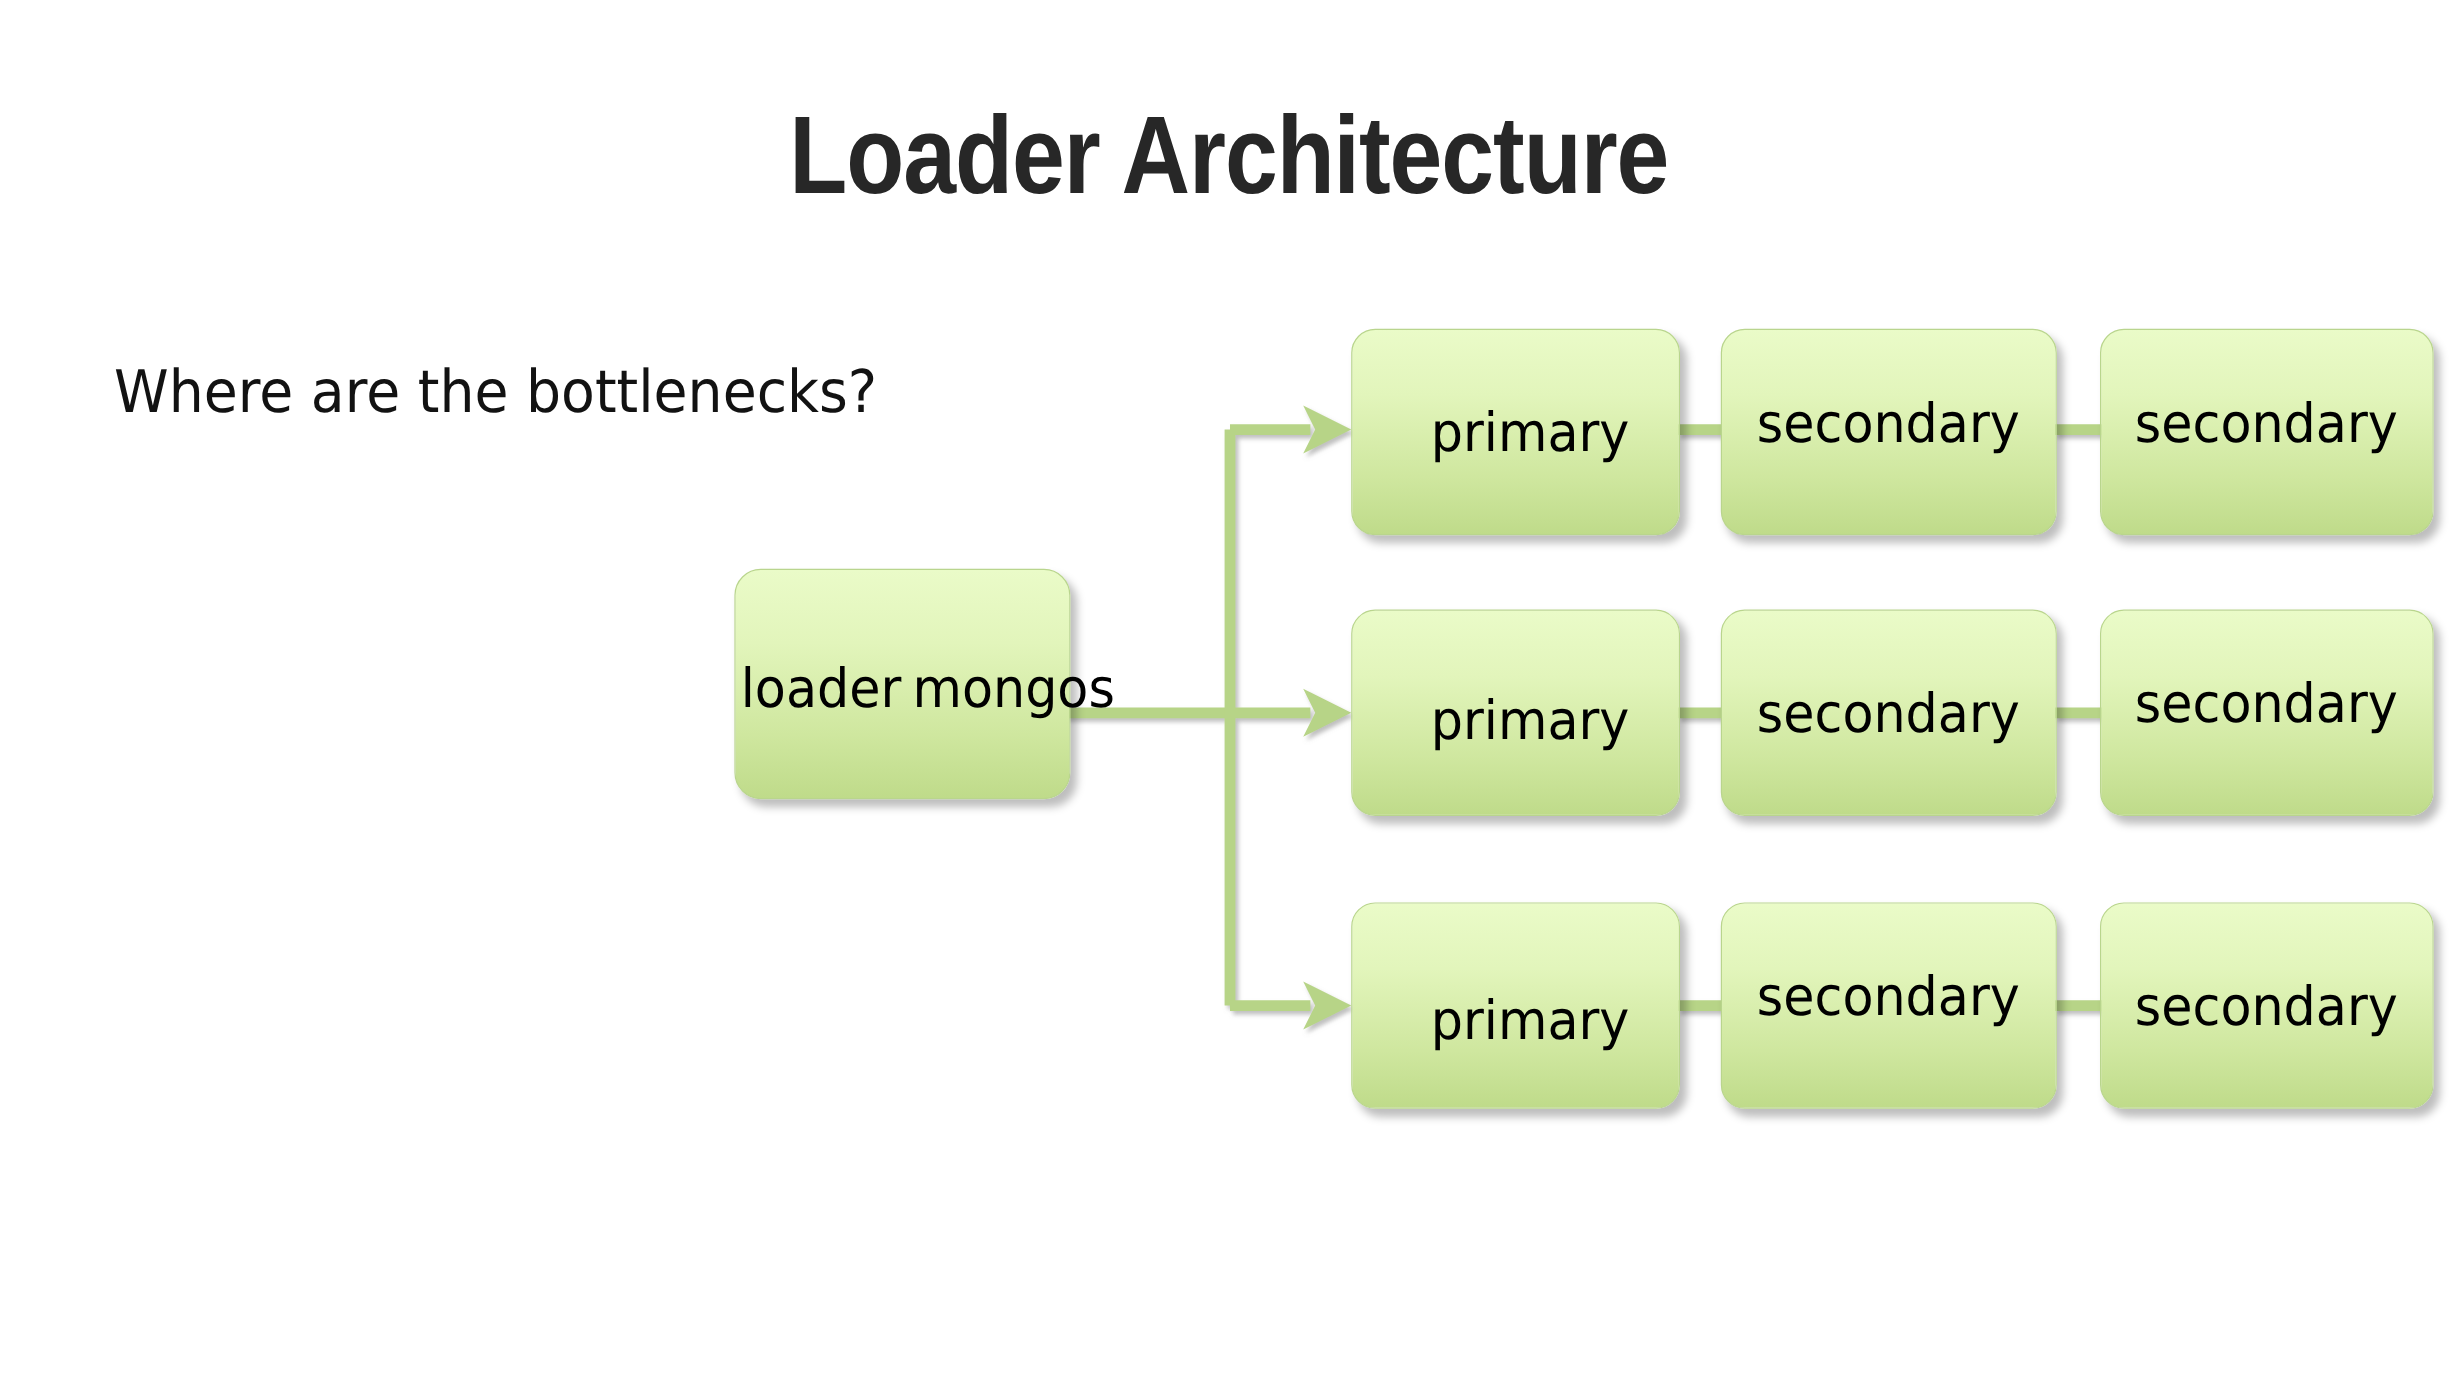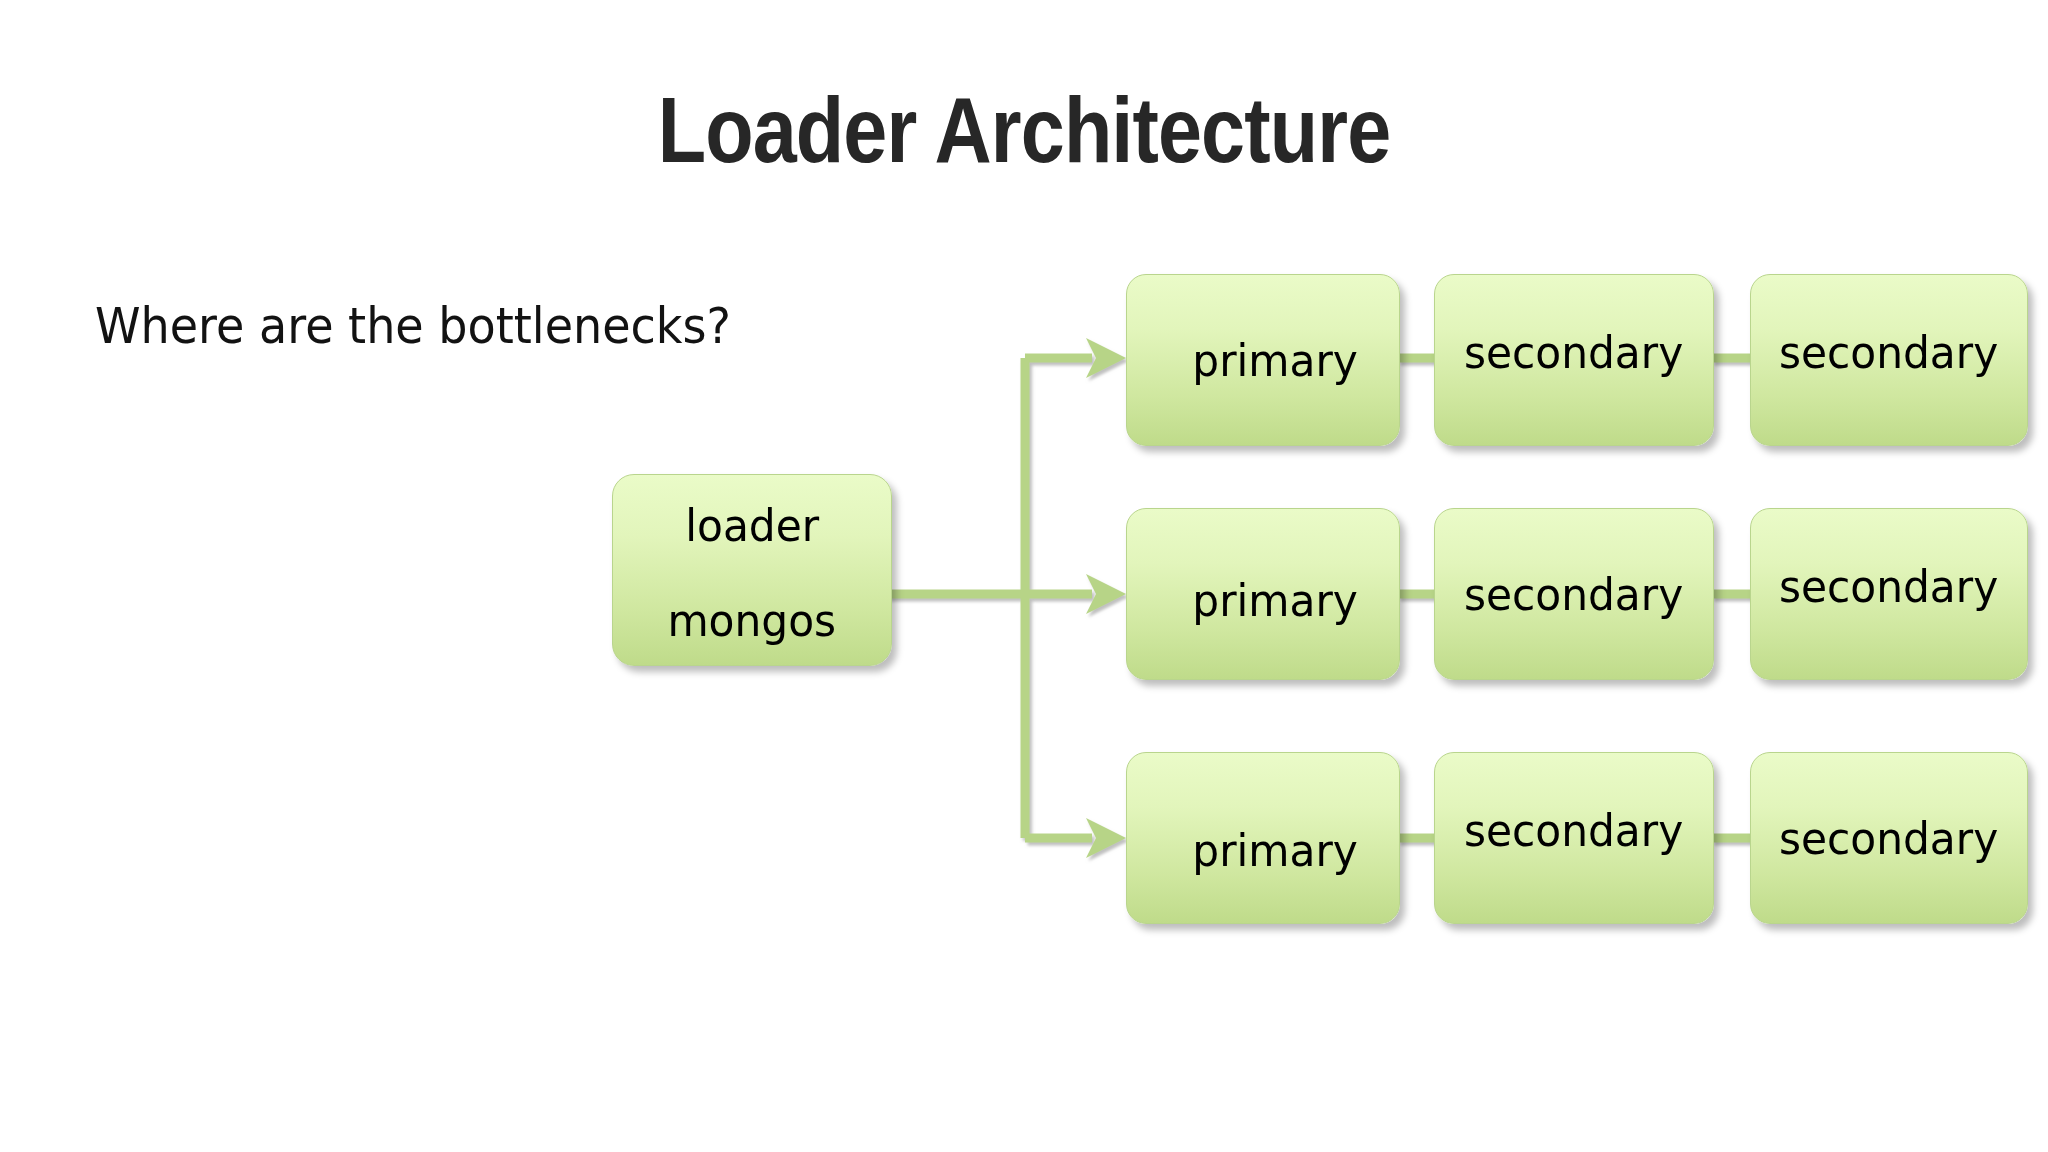--- a/index.html
+++ b/index.html
@@ -87,21 +87,20 @@
   .node .node-label {
     transform: scaleX(0.94);
   }
 
   
   #node-loader {
     left: 612px;
     top: 474px;
     width: 280px;
     height: 192px;
-    flex-direction: column;
     justify-content: space-between;
     padding: 24px 0 18px 0;
     border-radius: 22px;
   }
   #node-loader .node-label { font-size: 45px; }
 
   
   .row-primary   { left: 1126px; width: 274px; padding-left: 24px; }
   .row-sec-1     { left: 1434px; width: 280px; }
   .row-sec-2     { left: 1750px; width: 278px; }

